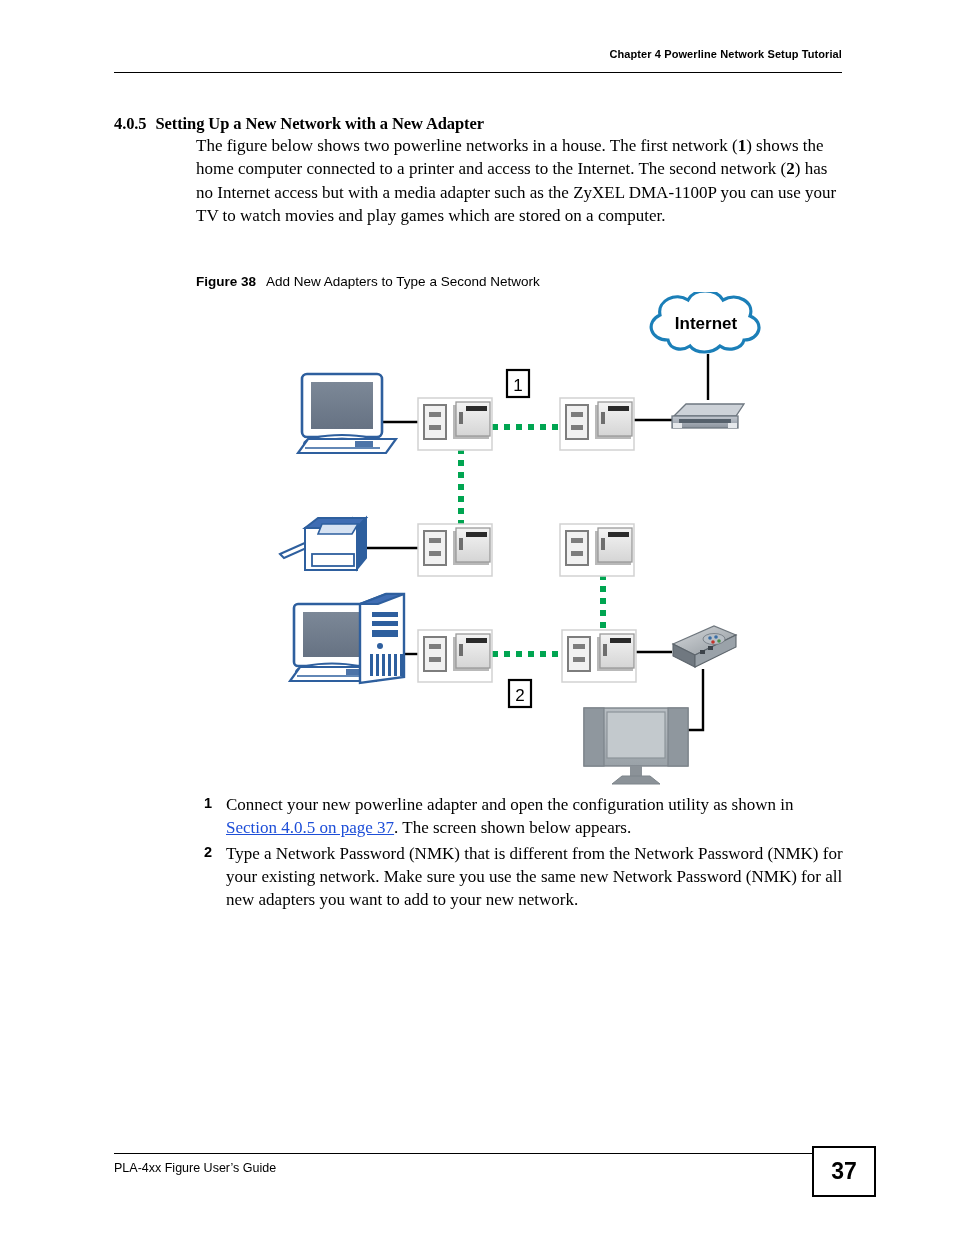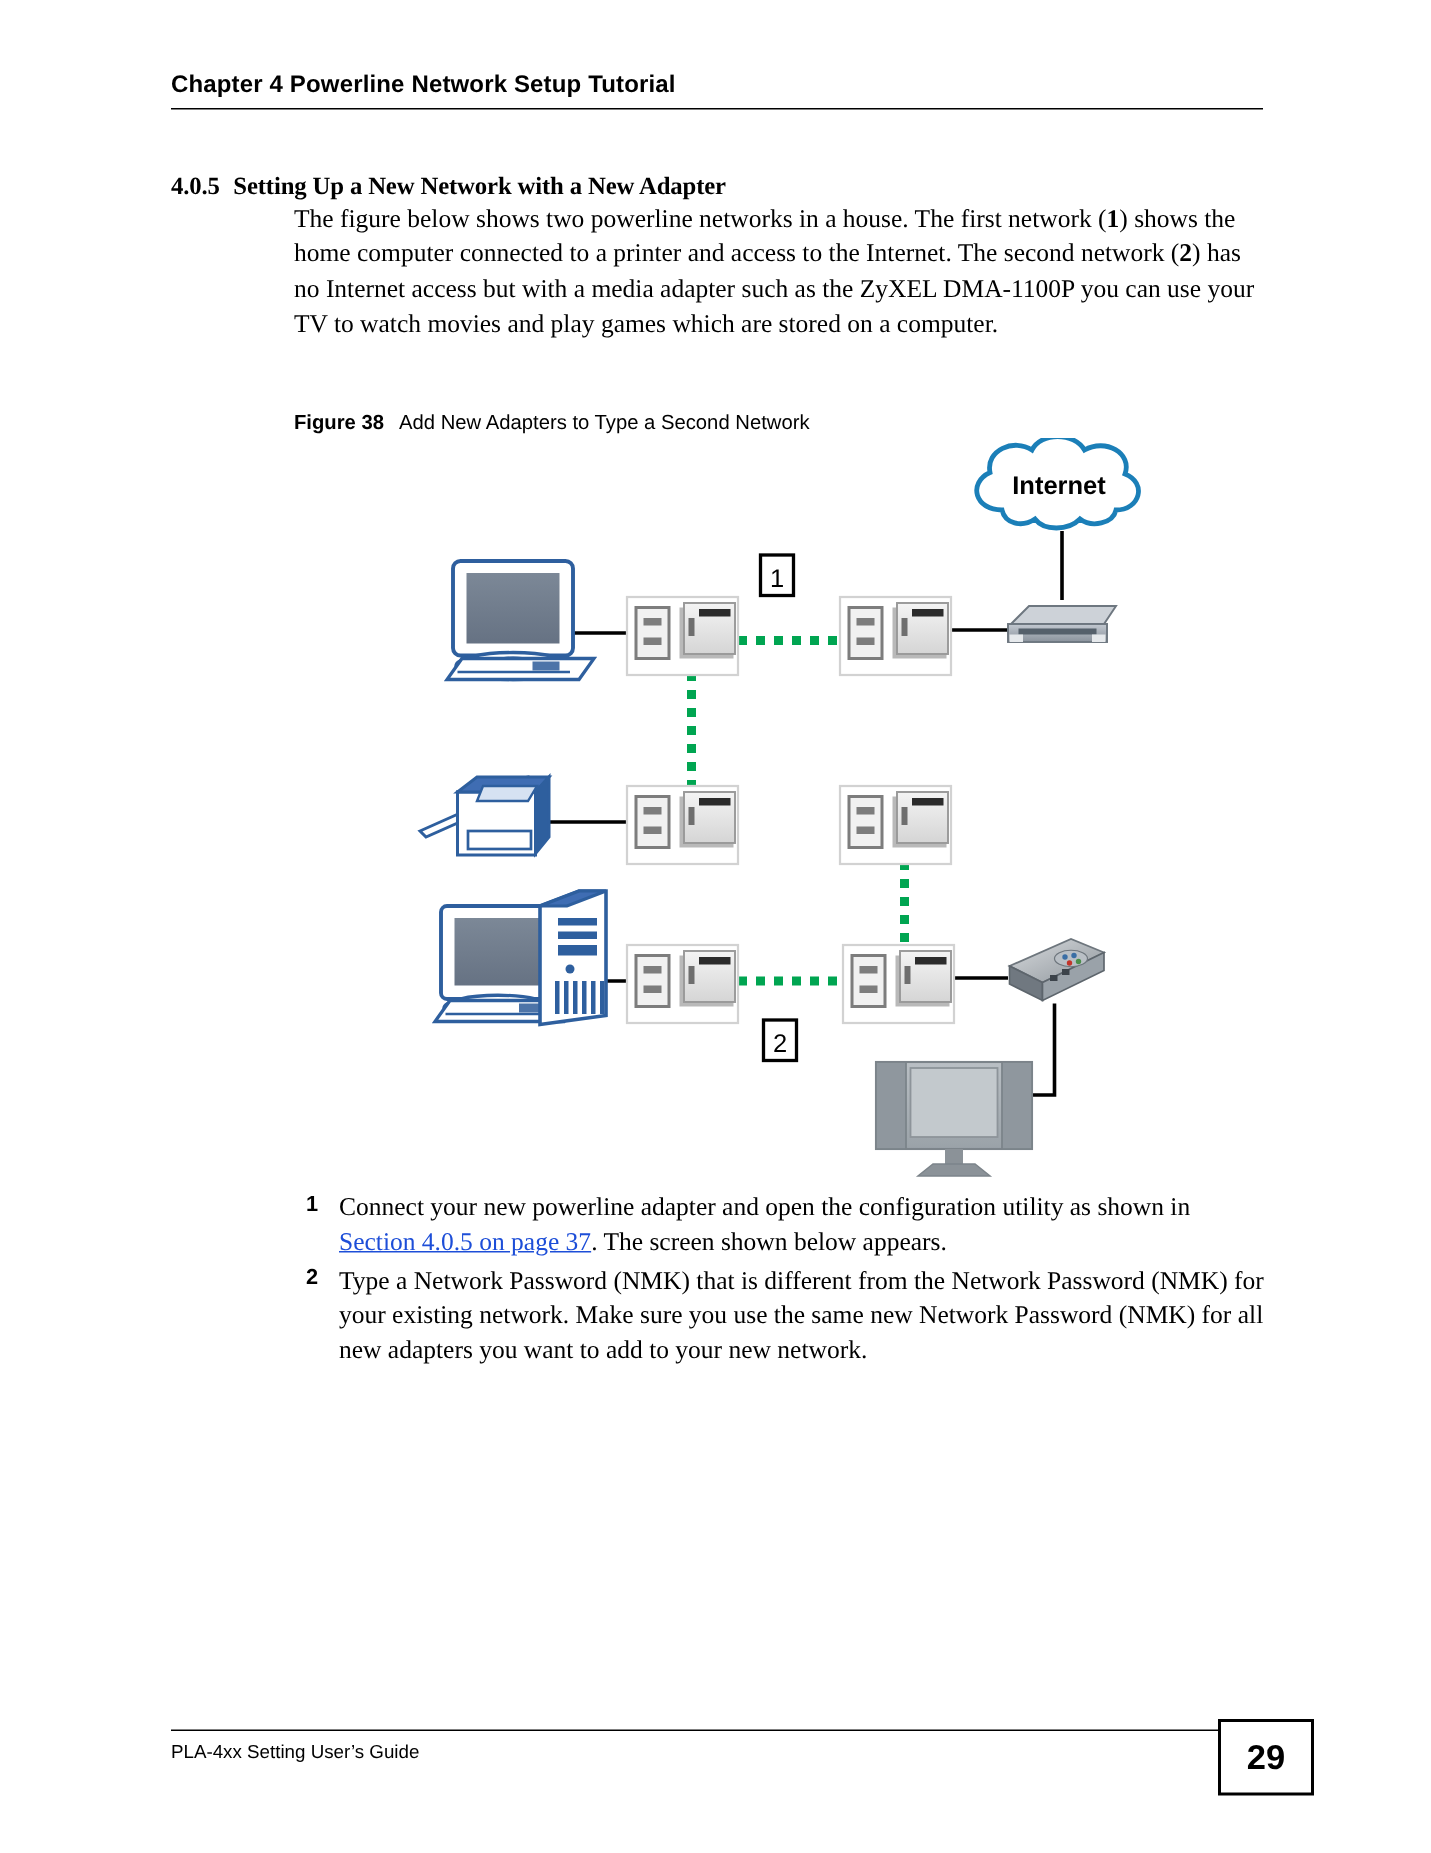--- a/index.html
+++ b/index.html
@@ -15,22 +15,23 @@
     color: #000000;
     overflow: hidden;
   }
 
   
   .page-header {
     position: absolute;
     left: 114px;
     top: 48px;
     width: 728px;
+    text-align: right;
     font-family: "Liberation Sans", sans-serif;
-    font-size: 16px;
+    font-size: 11px;
     font-weight: bold;
     color: #000;
     letter-spacing: 0.1px;
   }
   .header-rule {
     position: absolute;
     left: 114px;
     top: 72px;
     width: 728px;
     height: 1px;
@@ -393,16 +394,16 @@
 <div class="steps">
   <div class="step">
     <span class="marker">1</span><span>Connect your new powerline adapter and open the configuration utility as shown in </span><a class="xref" href="#">Section 4.0.5 on page 37</a><span>. The screen shown below appears.</span>
   </div>
   <div class="step">
     <span class="marker">2</span><span>Type a </span><b>Network Password (NMK)</b><span> that is different from the </span><b>Network Password (NMK)</b><span> for your existing network. Make sure you use the same new </span><b>Network Password (NMK)</b><span> for all new adapters you want to add to your new network.</span>
   </div>
 </div>
 
 <div class="footer-rule"></div>
-<div class="footer-text">PLA-4xx Setting User’s Guide</div>
+<div class="footer-text">PLA-4xx Figure User’s Guide</div>
 <div class="page-box">
-  <span>29</span>
+  <span>37</span>
 </div>
 
 </body></html>

